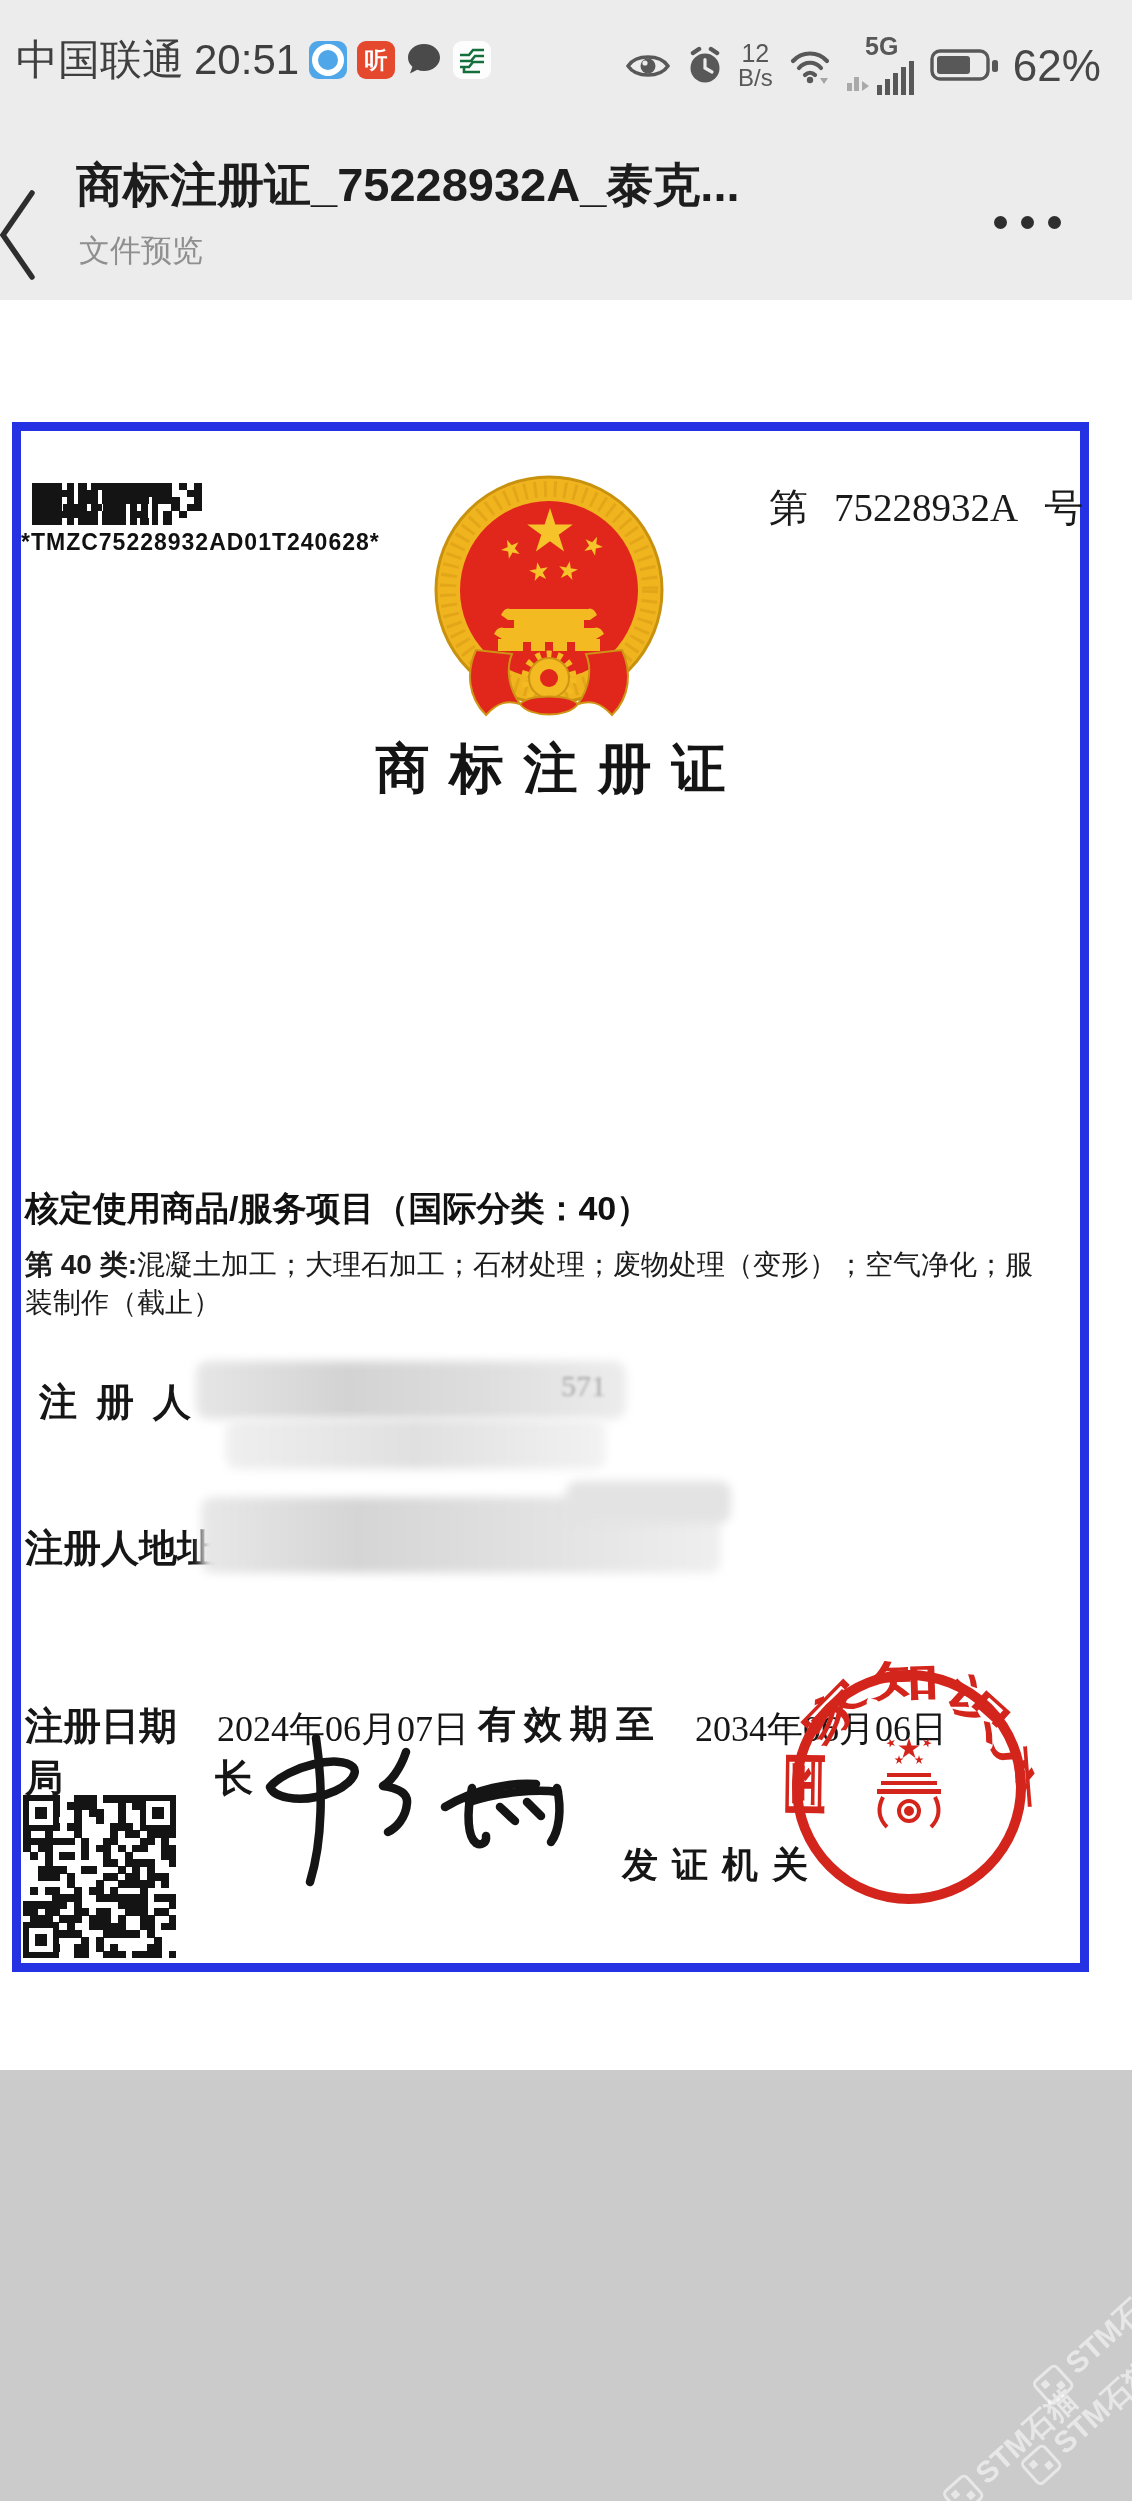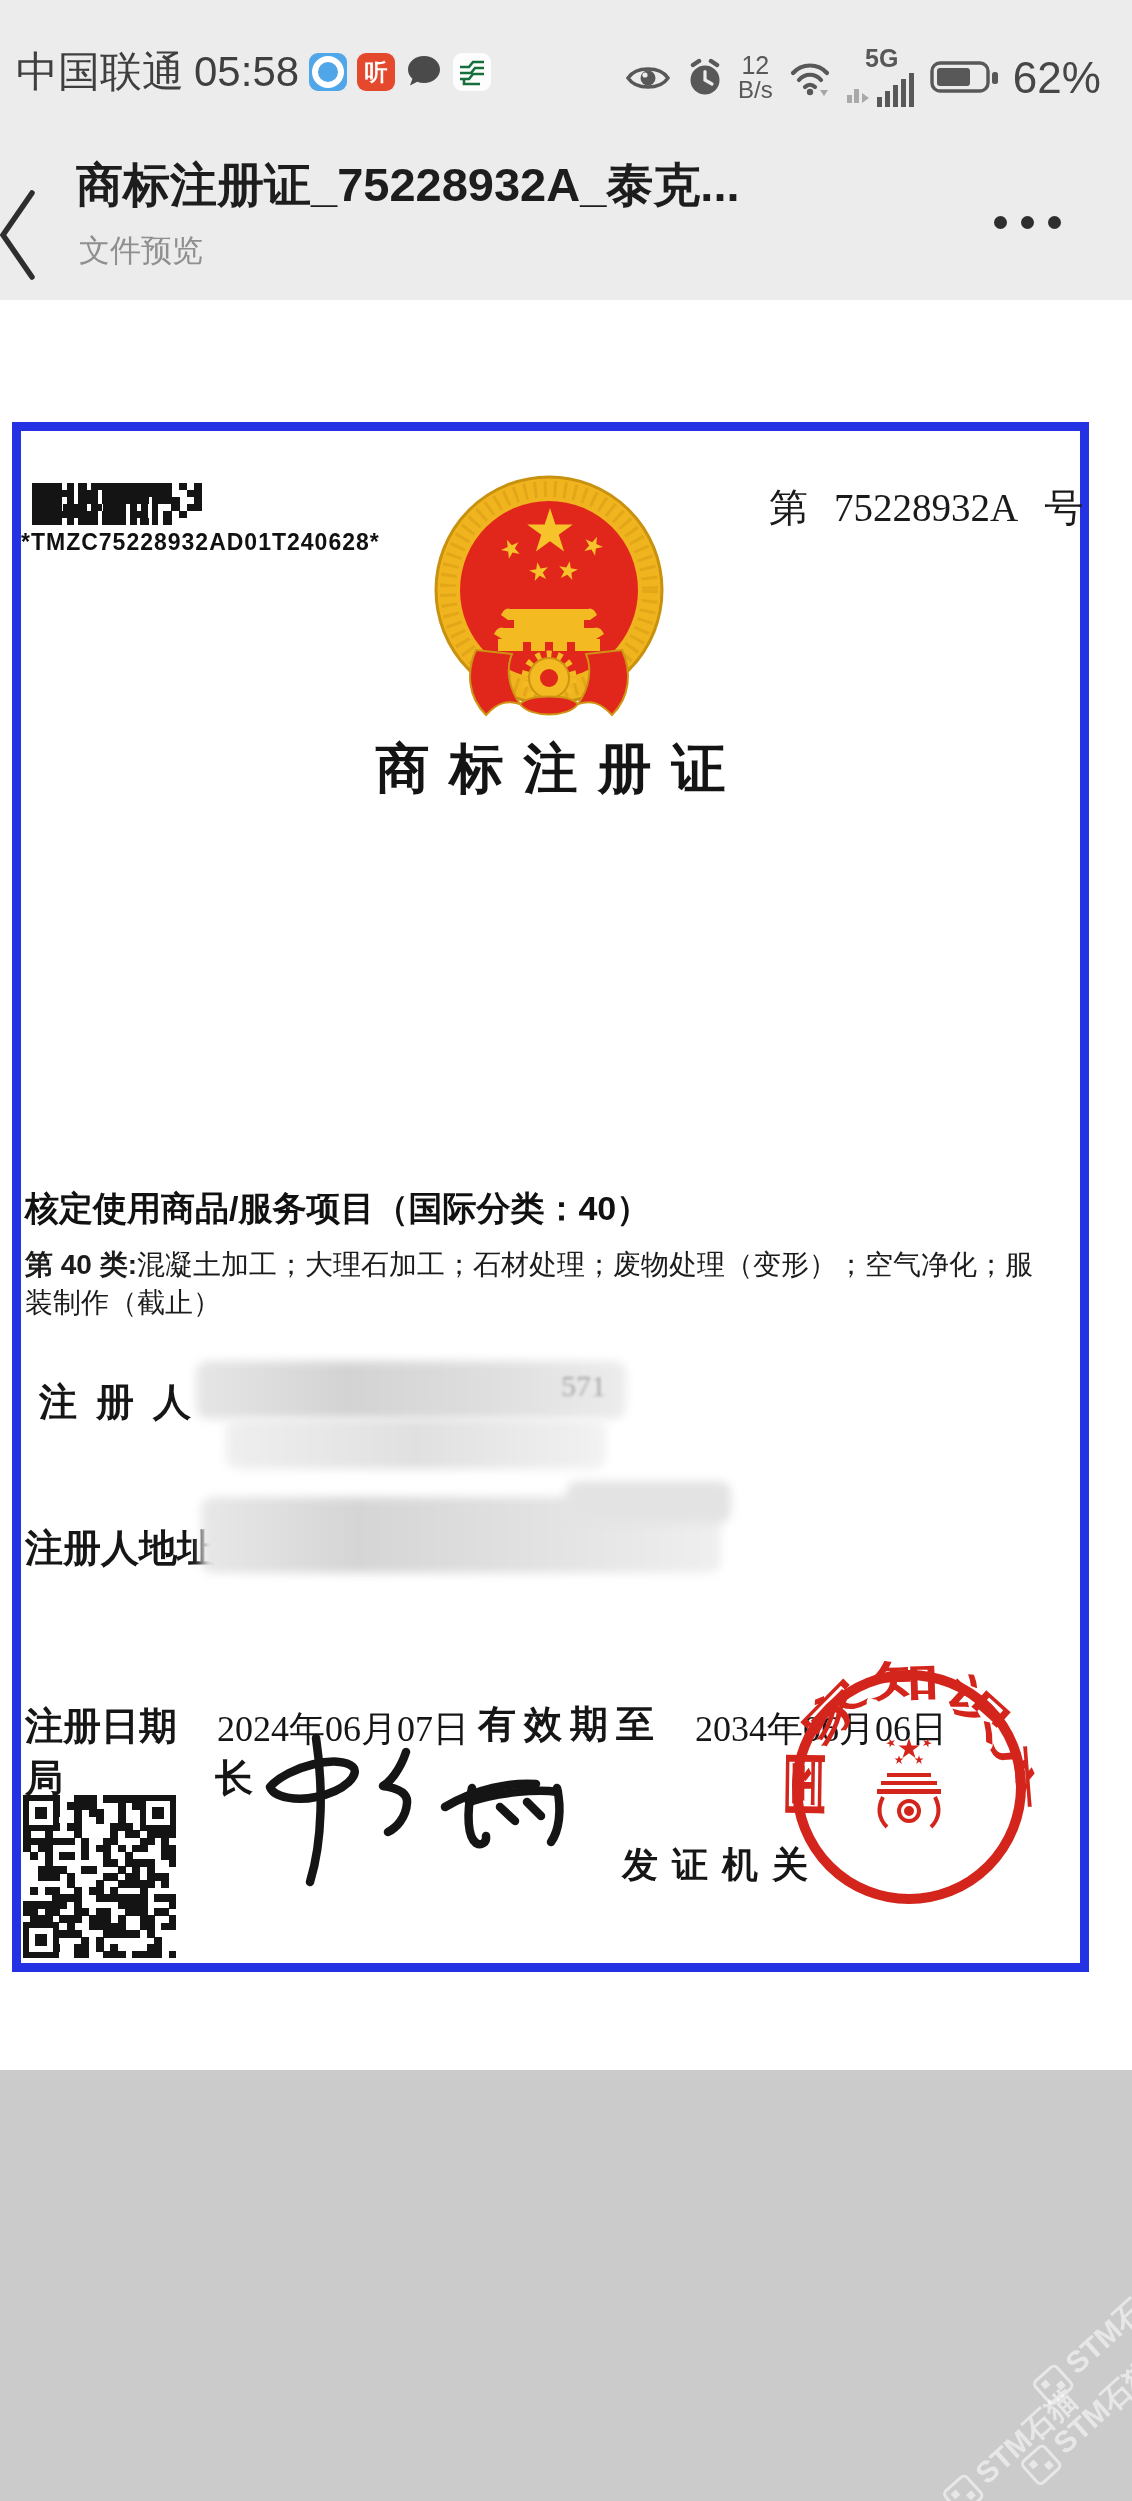--- a/index.html
+++ b/index.html
@@ -1,20 +1,20 @@
 <!DOCTYPE html>
 <html><head>
 <meta charset="utf-8">
 <style>
   html,body{margin:0;padding:0;background:#888;}
   .screen{position:relative;width:1132px;height:2501px;margin:0 auto;background:#ffffff;
           font-family:"Liberation Sans",sans-serif;overflow:hidden;}
   
   .topbar{position:absolute;left:0;top:0;width:1132px;height:300px;background:#ececec;}
-  .statusbar{position:absolute;left:0;top:44px;width:1016px;height:60px;}
+  .statusbar{position:absolute;left:0;top:32px;width:1016px;height:60px;}
   .st-left{position:absolute;left:16px;top:0;display:flex;align-items:center;gap:10px;}
   .st-text{font-size:42px;color:#3f3f3f;letter-spacing:0;}
   .appicon{width:38px;height:38px;border-radius:9px;display:flex;align-items:center;justify-content:center;flex:0 0 auto;}
   .appicon.blue{background:#4fa6e8;}
   .appicon.blue i{display:block;width:20px;height:20px;border:6px solid #fff;border-radius:50%;}
   .appicon.red{background:#e5492d;}
   .appicon.red b{color:#fff;font-size:23px;font-weight:700;line-height:1;}
   .appicon.post{background:#fdfdfd;}
   .st-right{position:absolute;left:624px;top:2px;display:flex;align-items:center;gap:13px;}
   .spd{display:flex;flex-direction:column;align-items:center;line-height:1;color:#585858;}
@@ -79,21 +79,21 @@
 </head>
 <body>
 
 <div class="screen">
 
   <div class="topbar">
 
     <div class="statusbar">
       <div class="st-left">
         <span class="st-text">中国联通</span>
-        <span class="st-text">05:58</span>
+        <span class="st-text">20:51</span>
         <span class="appicon blue">
             <i></i>
           </span>
         <span class="appicon red">
             <b>听</b>
           </span>
         <span class="appicon">
           <svg width="38" height="36" viewBox="0 0 38 36">
               <path d="M19,2 C28,2 35,8 35,15.5 C35,23 28,29 19,29 C16.5,29 14.2,28.6 12.2,27.8 L5,31.5 L7.4,24.8 C4.7,22.4 3,19.2 3,15.5 C3,8 10,2 19,2 Z" fill="#4a4a4a"></path>
             </svg>

